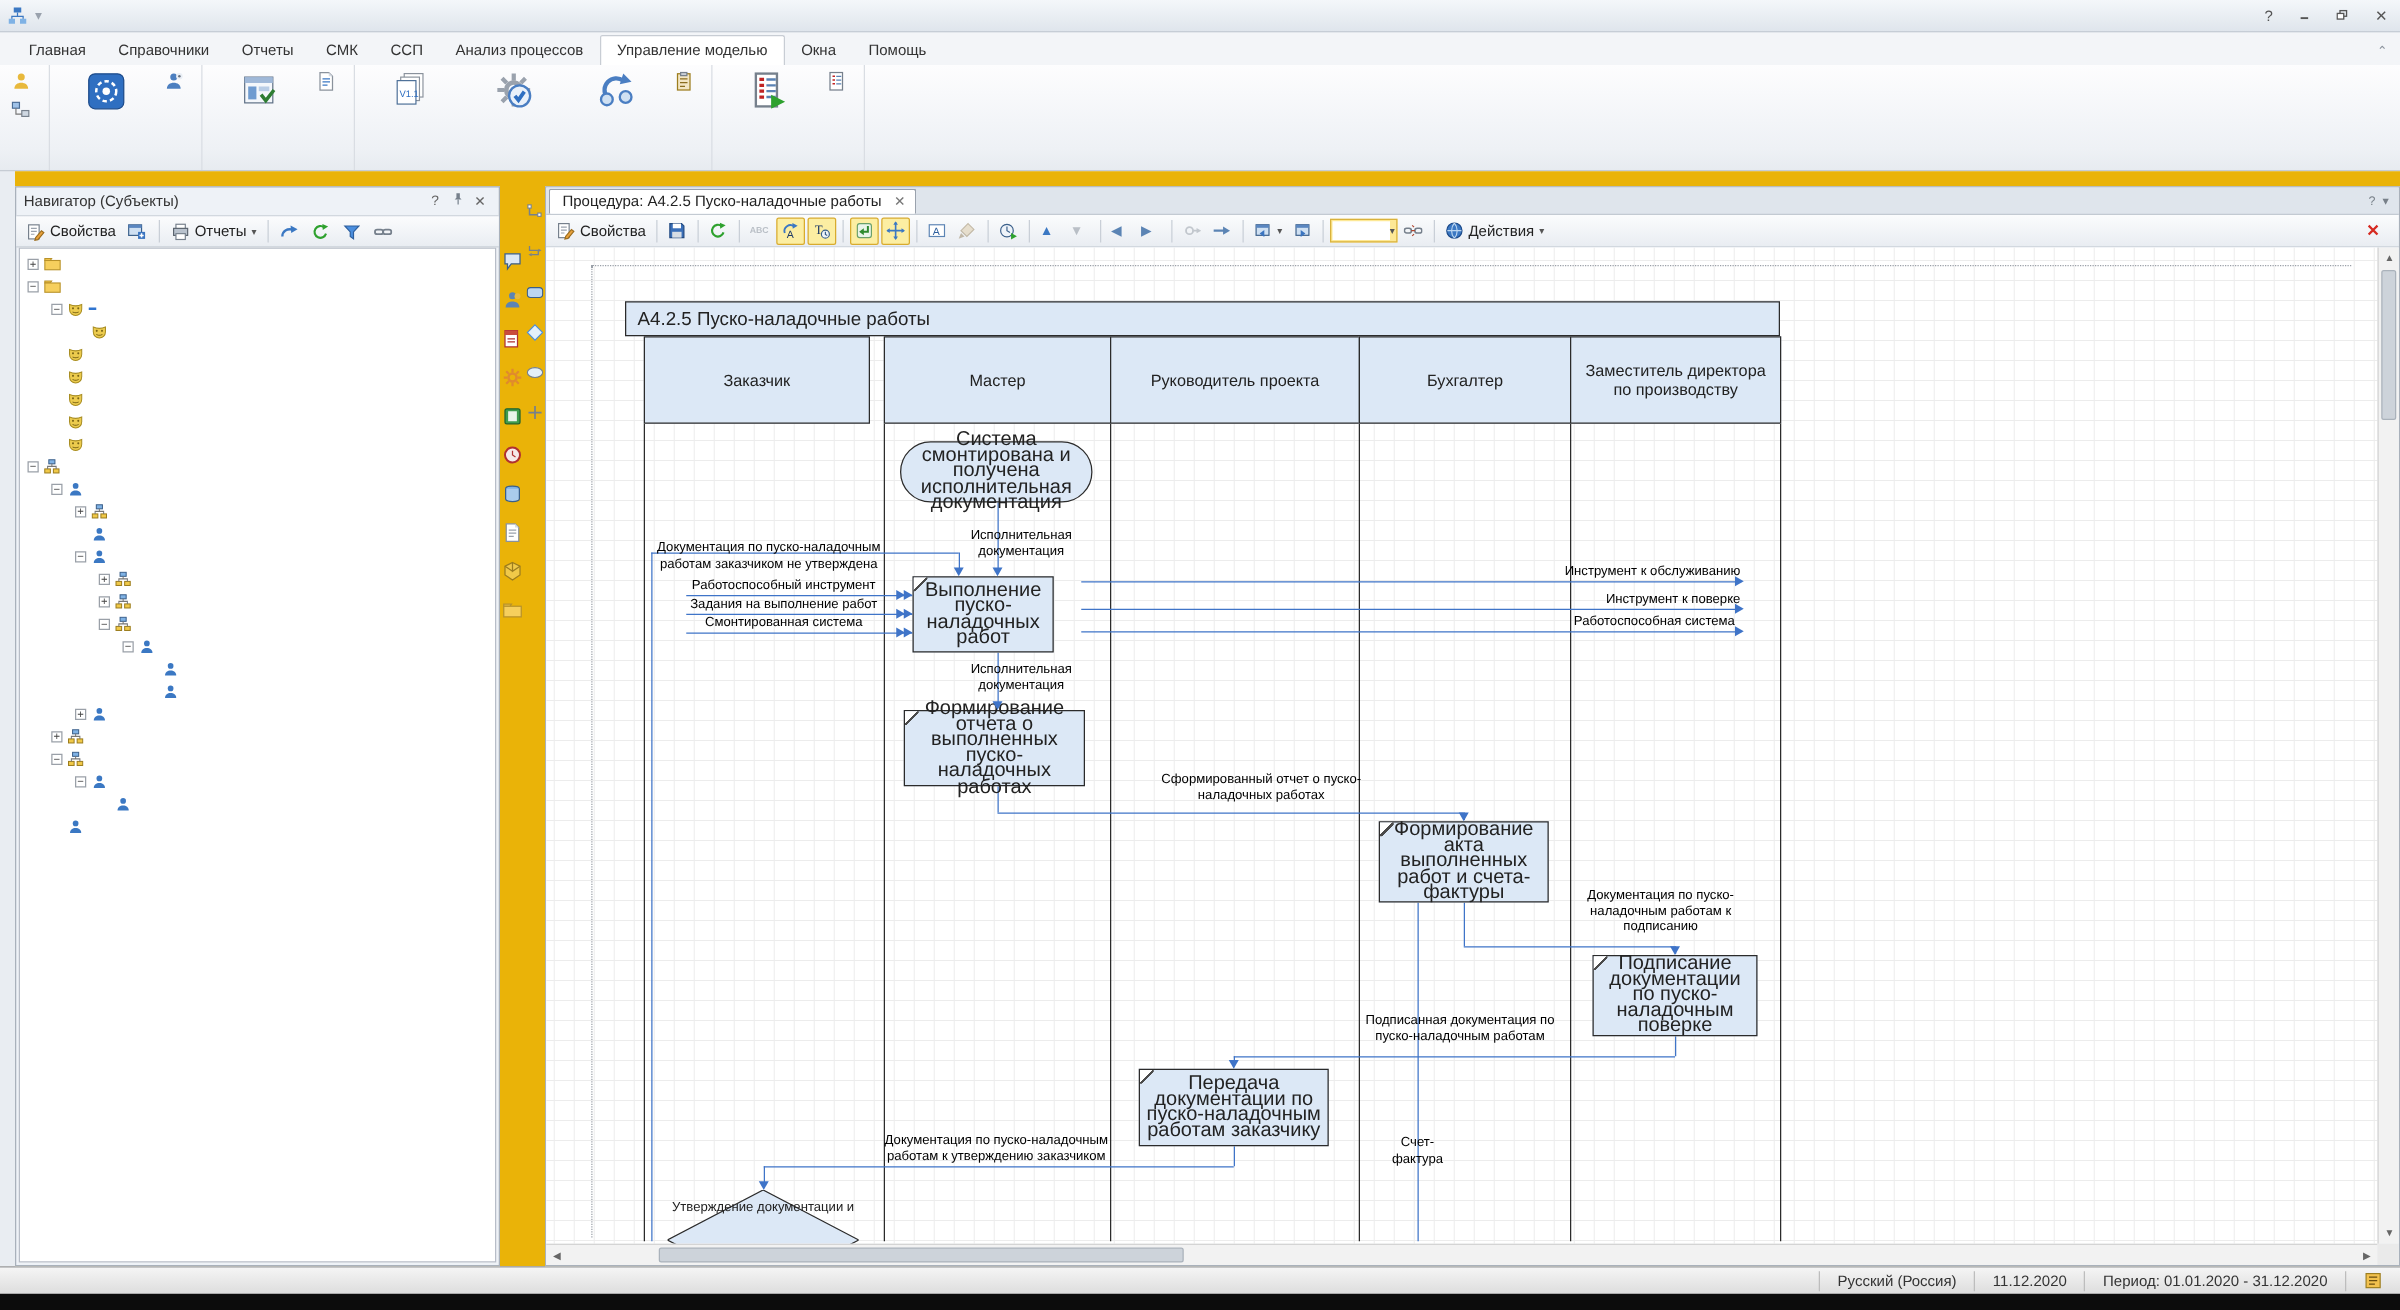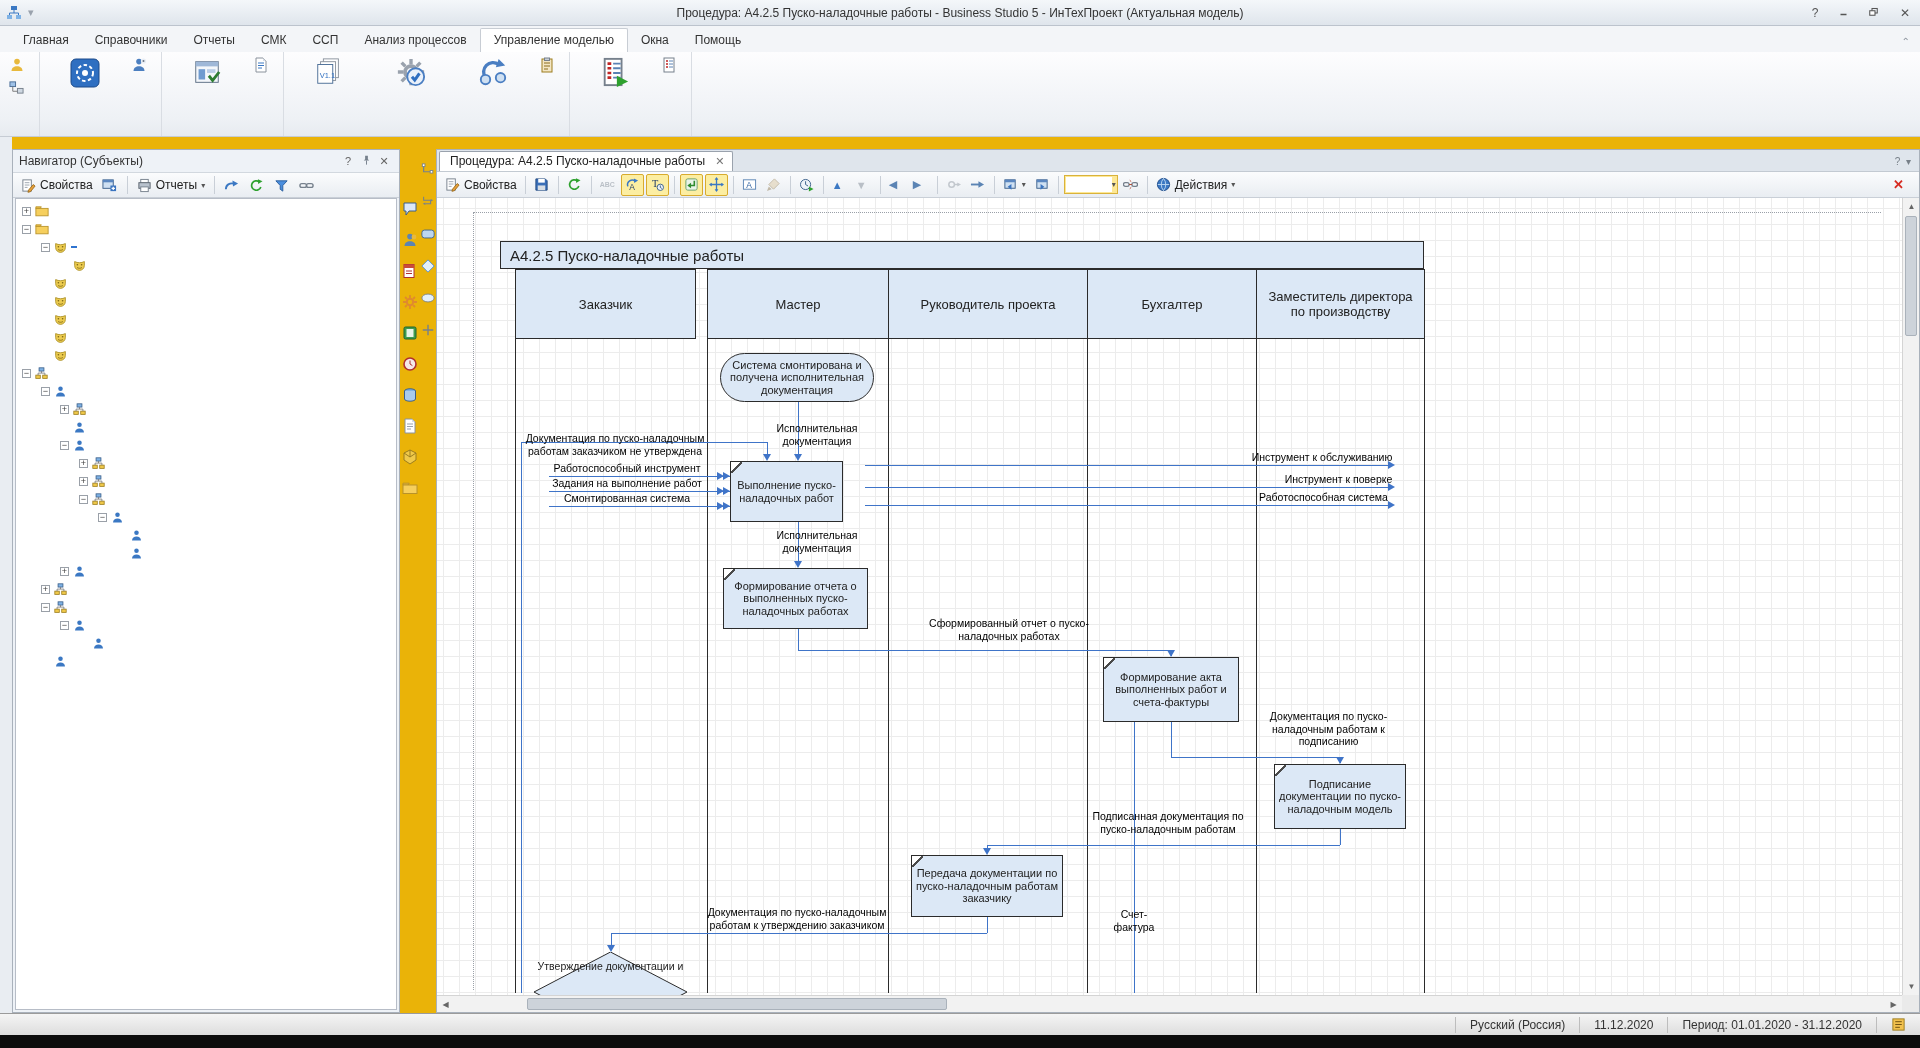--- a/index.html
+++ b/index.html
@@ -111,21 +111,21 @@
   .sarrow { position:absolute; color:#666; font-size:8px; width:17px; height:17px;
     display:flex; align-items:center; justify-content:center; }
 
   
   .dg-title { position:absolute; border:1px solid #2b2b2b; background:#dce8f6;
     font-size:15px; display:flex; align-items:center; padding-left:9px; }
   .dg-head { position:absolute; border:1px solid #2b2b2b; background:#dce8f6; font-size:13px;
     display:flex; align-items:center; justify-content:center; text-align:center;
     line-height:15px; padding:0 6px; }
   .dg-vline { position:absolute; width:1px; background:#2b2b2b; }
-  .dg-node { position:absolute; border:1px solid #2b2b2b; background:#dce8f6; font-size:11px;
+  .dg-node { position:absolute; border:1px solid #2b2b2b; background:#dce8f6; font-size:16px;
     line-height:12.5px; display:flex; align-items:center; justify-content:center;
     text-align:center; padding:2px 4px; }
   .dg-node.start { border-radius:26px; }
   .fold { position:absolute; top:0; left:0; width:11px; height:11px;
     background:linear-gradient(135deg,#fff 45%,#4a4a4a 45%,#4a4a4a 57%,rgba(0,0,0,0) 57%); }
   .dg-decision { position:absolute; }
   .dg-decision .dtext { position:absolute; left:0; right:0; top:8px; text-align:center;
     font-size:10.5px; line-height:12px; }
   .dg-label { position:absolute; font-size:10.5px; line-height:12.5px; text-align:center;
     color:#000; }
@@ -150,21 +150,20 @@
 <div class="titlebar">
   <span class="app-ic ic" id="applogo">
       <svg width="16" height="16" viewBox="0 0 16 16">
         <rect x="5" y="1" width="6" height="4" fill="#3b78c3"></rect>
         <rect x="1" y="10" width="5" height="4" fill="#7fb2e5"></rect>
         <rect x="10" y="10" width="5" height="4" fill="#7fb2e5"></rect>
         <path d="M8 5v3M3.5 10V8h9v2" stroke="#3b78c3" fill="none"></path>
       </svg>
     </span>
   <span class="qa-sep">▾</span>
-  <div class="tb-title">Процедура: A4.2.5 Пуско-наладочные работы  - Business Studio 5 - ИнТехПроект (Актуальная модель)</div>
   <div class="winbtns" id="winbtns">
       <span class="winbtn">?</span>
       <span class="winbtn">
         <svg width="12" height="12" viewBox="0 0 16 16">
           <rect x="2" y="9" width="8" height="2" fill="#555"></rect>
         </svg>
       </span>
       <span class="winbtn">
         <svg width="12" height="12" viewBox="0 0 16 16">
           <rect x="4" y="2" width="7" height="6" fill="none" stroke="#555" stroke-width="1.4"></rect>
@@ -1130,21 +1129,21 @@
           <div class="dg-node" style="left: 286px; top: 370px; width: 145px; height: 61px;">
             <span class="fold"></span>
             <span>Формирование отчета о выполненных пуско-наладочных работах</span>
           </div>
           <div class="dg-node" style="left: 666px; top: 459px; width: 136px; height: 65px;">
             <span class="fold"></span>
             <span>Формирование акта выполненных работ и счета-фактуры</span>
           </div>
           <div class="dg-node" style="left: 837px; top: 566px; width: 132px; height: 65px;">
             <span class="fold"></span>
-            <span>Подписание документации по пуско-наладочным модель</span>
+            <span>Подписание документации по пуско-наладочным поверке</span>
           </div>
           <div class="dg-node" style="left: 474px; top: 657px; width: 152px; height: 62px;">
             <span class="fold"></span>
             <span>Передача документации по пуско-наладочным работам заказчику</span>
           </div>
           <div class="dg-decision" style="left: 97px; top: 754px; width: 153px; height: 80px;"><svg width="153" height="80" viewBox="0 0 153 80">
               <polygon points="76.5,0 153,40 76.5,80 0,40" fill="#dce8f6" stroke="#2b2b2b"></polygon>
             </svg><div class="dtext">Утверждение документации и</div></div>
           <div class="dg-label" style="left: 84px; top: 234px; width: 188px;"><span>Документация по пуско-наладочным работам заказчиком не утверждена</span></div>
           <div class="dg-label" style="left: 330px; top: 224px; width: 100px;"><span>Исполнительная документация</span></div>

